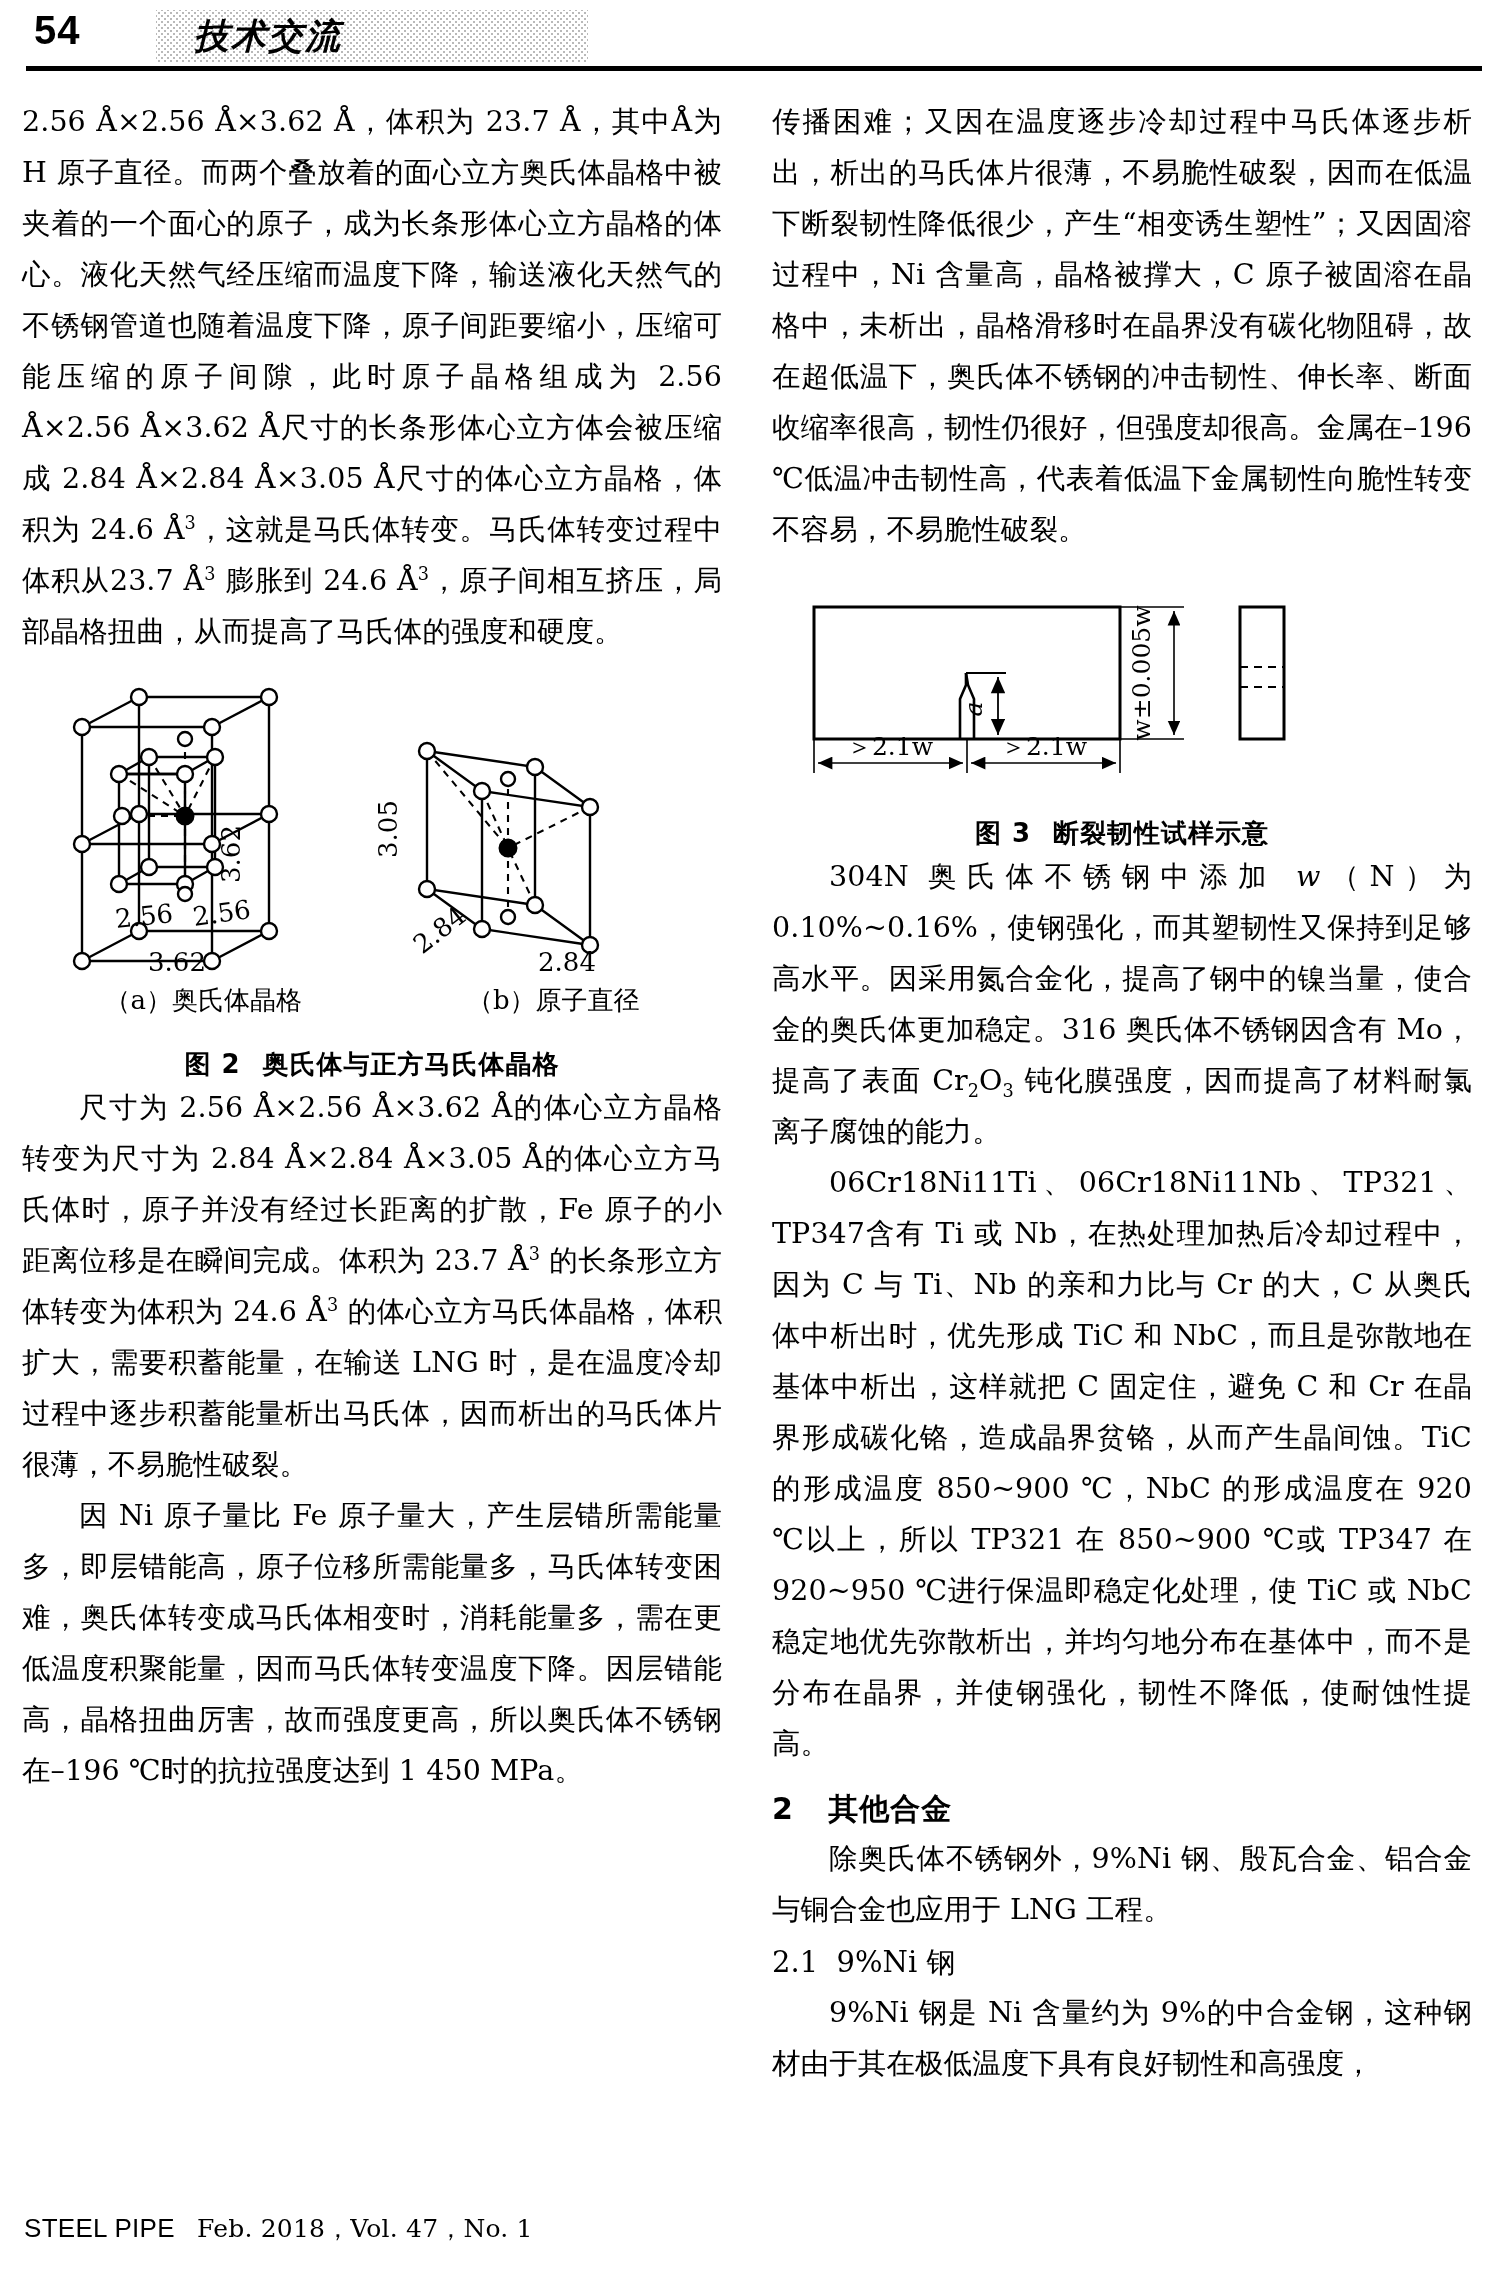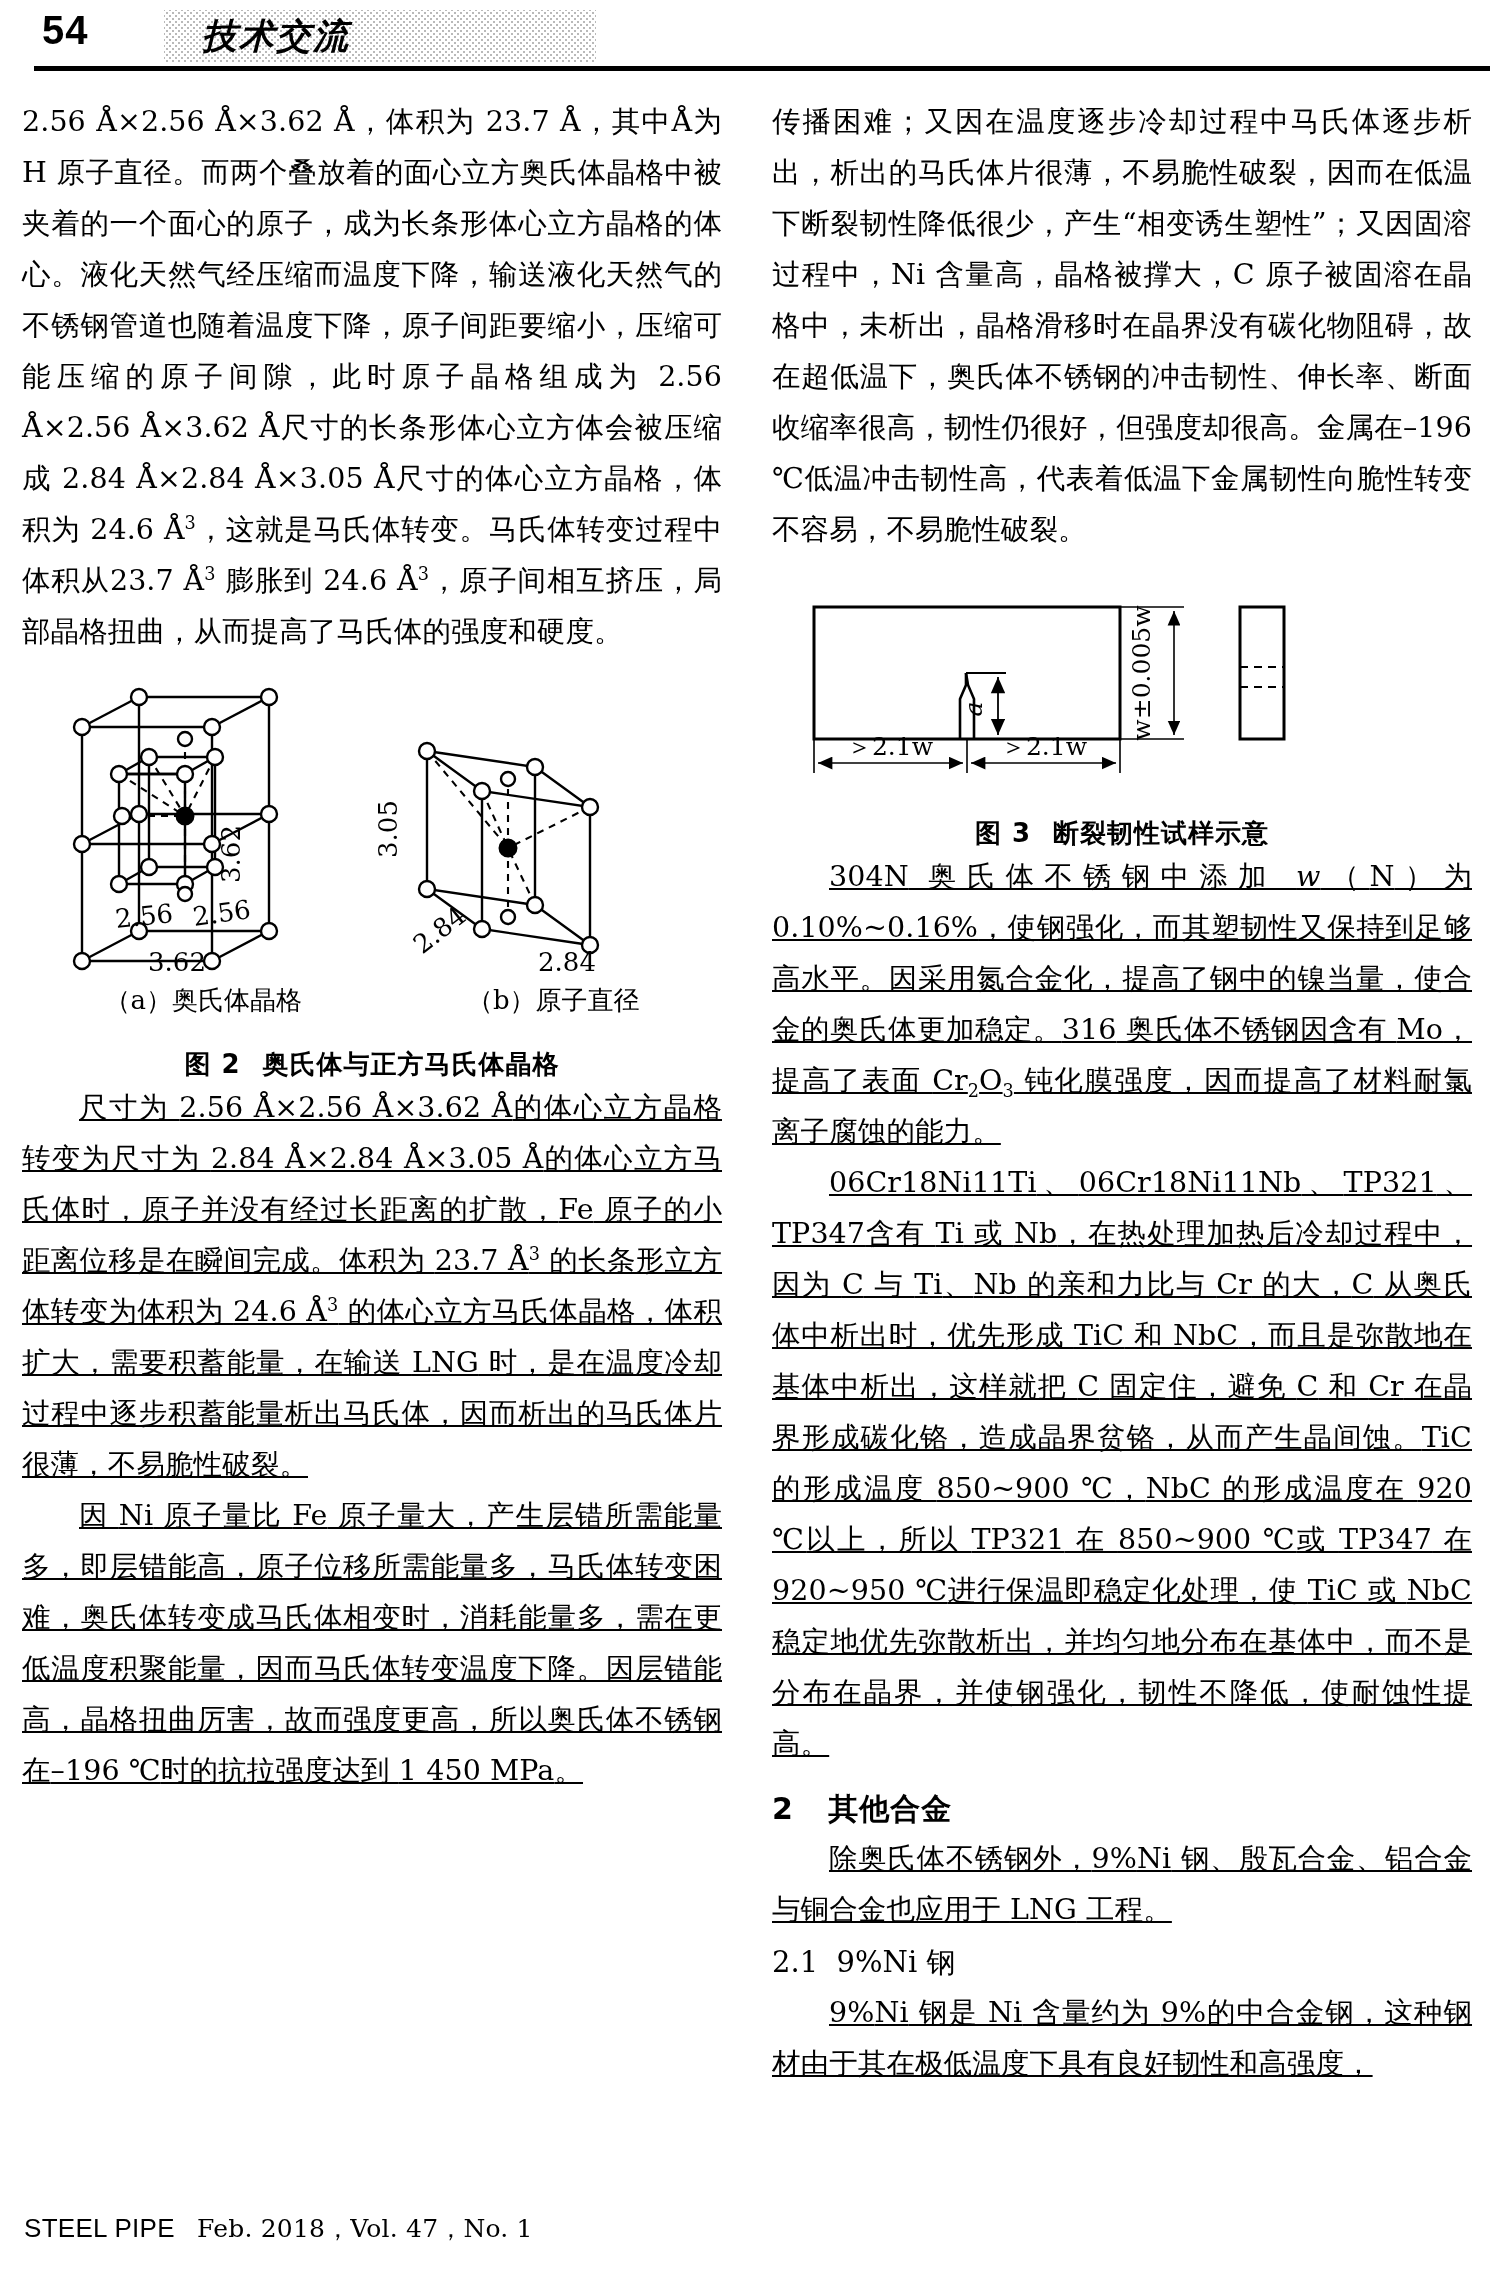--- a/index.html
+++ b/index.html
@@ -12,21 +12,21 @@
     height: 2277px;
     position: relative;
     font-family: "DejaVu Serif", "Liberation Serif", serif;
     color: #000000;
     overflow: hidden;
   }
 
   
   #page-head {
     position: absolute;
-    left: 12px; top: 0;
+    left: 4px; top: 0;
     width: 1184px; height: 78px;
   }
   #folio {
     position: absolute;
     left: 30px; top: 8px;
     font-family: "Liberation Sans", "DejaVu Sans", sans-serif;
     font-size: 40px;
     font-weight: 700;
     letter-spacing: 1px;
   }
@@ -68,21 +68,21 @@
   #col-right { left: 772px; }
 
   p.body {
     margin: 0;
     font-size: 28.5px;
     line-height: 51px;
     text-align: justify;
     text-justify: inter-ideograph;
     letter-spacing: 0.1px;
   }
-  p.ind { text-indent: 57px; text-decoration: underline; }
+  p.ind { text-indent: 57px; }
 
   .num { font-family: "DejaVu Serif", "Liberation Serif", serif; }
   .lat { font-family: "DejaVu Serif", "Liberation Serif", serif; }
   .it  { font-style: italic; }
   sup  { font-size: 0.62em; vertical-align: super; line-height: 0; }
   sub  { font-size: 0.62em; vertical-align: sub;  line-height: 0; }
 
   h2.sec {
     margin: 16px 0 0 0;
     font-family: "DejaVu Sans", "Liberation Sans", sans-serif;

